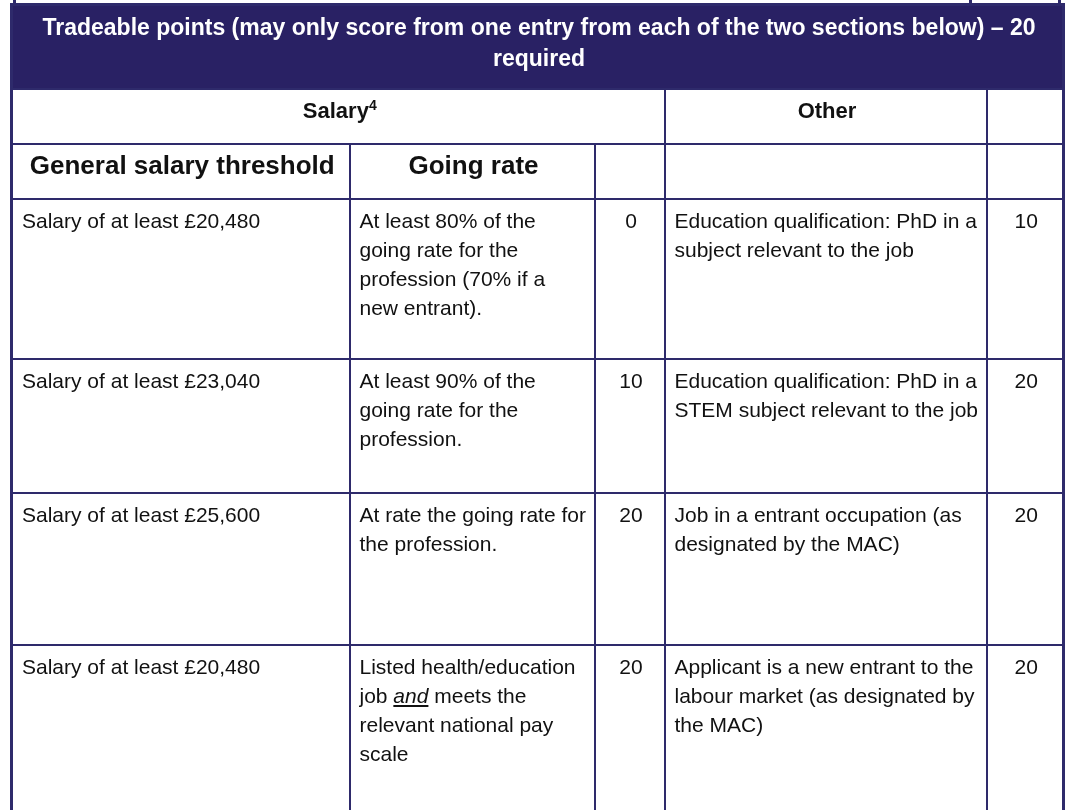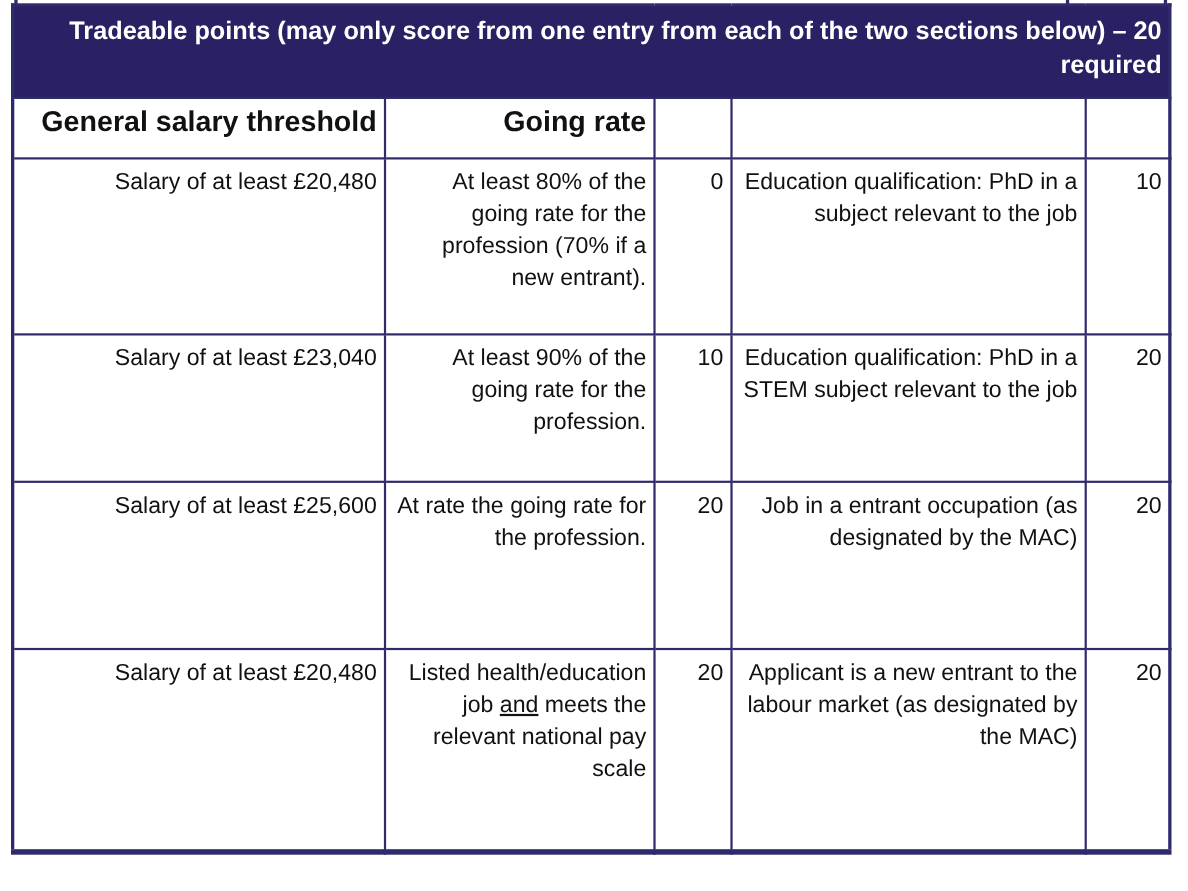--- a/index.html
+++ b/index.html
@@ -38,21 +38,20 @@
     border-collapse: collapse;
     table-layout: fixed;
     font-size: 21px;
     line-height: 29px;
   }
   table.points-table td {
     border: 2px solid #2e2a6b;
     vertical-align: top;
     padding: 6px 6px 6px 9px;
     word-wrap: break-word;
-    text-align: right;
   }
   
   table.points-table {
     border: 3px solid #2e2a6b;
     border-bottom-width: 5px;
   }
 
   td.title-cell {
     background: #292164;
     color: #ffffff;
@@ -78,21 +77,21 @@
     padding: 0 4px;
   }
   td.points-cell {
     text-align: center;
     vertical-align: top;
     padding: 8px 2px;
   }
   td.salary-cell { padding-top: 8px; }
   td.desc-cell   { padding-top: 8px; padding-right: 4px; }
   td.v-center    { vertical-align: middle; }
-  .u { text-decoration: underline; }
+  .u { text-decoration: underline; font-style: italic; }
   sup.fnote { font-size: 14px; line-height: 0; }
 </style>
 </head>
 <body>
 
 <div class="page">
 
   <div class="artifact a1"></div>
   <div class="artifact a2"></div>
   <div class="artifact a3"></div>
@@ -104,20 +103,27 @@
       <col style="width:70px">
       <col style="width:322px">
       <col style="width:77px">
     </colgroup>
 
     <tbody>
         <tr style="height:84px;">
       <td class="title-cell" colspan="5">Tradeable points (may only score from one entry from each of the two sections below) – 20 required</td>
     </tr>
 
+    <tr style="height:55px;">
+      <td class="section-cell" colspan="3">
+        <span>Salary</span><sup class="fnote">4</sup>
+      </td>
+      <td class="section-cell">Other</td>
+      <td></td>
+    </tr>
 
     <tr style="height:55px;">
       <td class="sub-cell">General salary threshold</td>
       <td class="sub-cell">Going rate</td>
       <td></td>
       <td></td>
       <td></td>
     </tr>
 
     <tr style="height:160px;">

